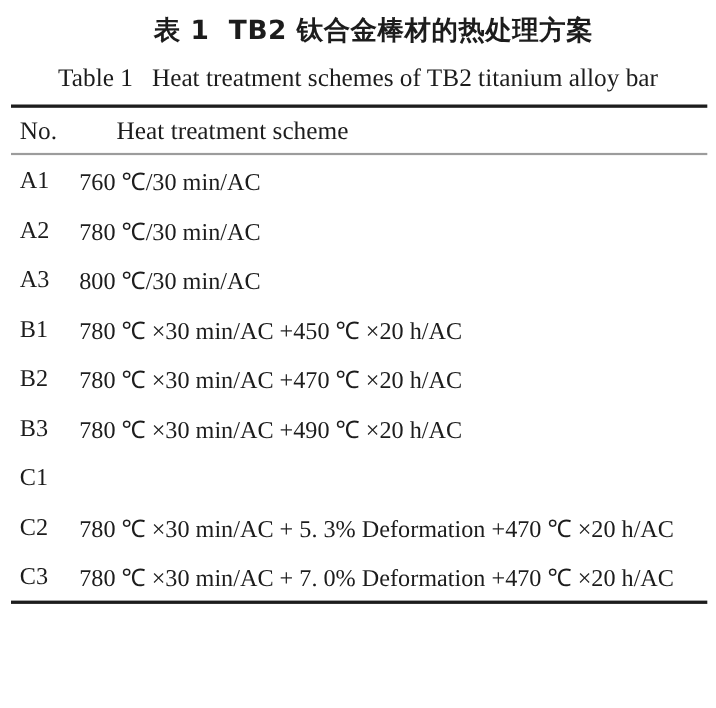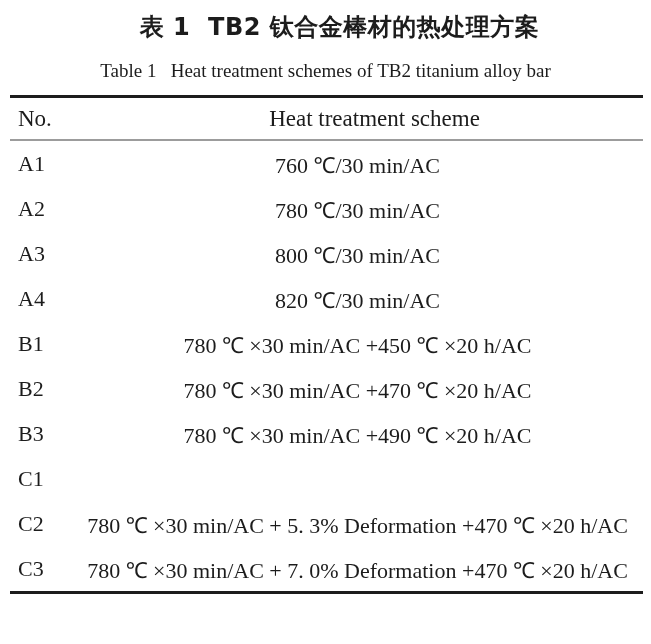--- a/index.html
+++ b/index.html
@@ -24,21 +24,21 @@
     font-weight: 700;
     font-size: 24px;
     line-height: 30px;
     white-space: pre;
     letter-spacing: 0.5px;
     margin-left: 28px;
   }
   .title-en {
     margin-top: 15px;
     text-align: center;
-    font-size: 19px;
+    font-size: 23px;
     line-height: 28px;
     white-space: pre;
   }
   .ht-table {
     margin: 10px 8px 0 10px;
     border-top: 3px solid #1d1d1d;
     border-bottom: 3px solid #1d1d1d;
   }
   .row {
     display: grid;
@@ -54,21 +54,20 @@
   .tbody-row {
     height: 45px;
     font-size: 22px;
     font-family: Liberation Serif, serif;
   }
   .cell-no {
     padding-left: 8px;
     white-space: pre;
   }
   .cell-scheme {
-    text-align: center;
     white-space: pre;
   }
 </style>
 </head>
 <body>
 
 <div class="page">
 
   <div class="title-cn">表 1  TB2 钛合金棒材的热处理方案</div>
 
@@ -88,24 +87,20 @@
       </div>
       <div class="row tbody-row">
         <div class="cell-no">A2</div>
         <div class="cell-scheme">780 ℃/30 min/AC</div>
       </div>
       <div class="row tbody-row">
         <div class="cell-no">A3</div>
         <div class="cell-scheme">800 ℃/30 min/AC</div>
       </div>
       <div class="row tbody-row">
-        <div class="cell-no">A4</div>
-        <div class="cell-scheme">820 ℃/30 min/AC</div>
-      </div>
-      <div class="row tbody-row">
         <div class="cell-no">B1</div>
         <div class="cell-scheme">780 ℃ ×30 min/AC +450 ℃ ×20 h/AC</div>
       </div>
       <div class="row tbody-row">
         <div class="cell-no">B2</div>
         <div class="cell-scheme">780 ℃ ×30 min/AC +470 ℃ ×20 h/AC</div>
       </div>
       <div class="row tbody-row">
         <div class="cell-no">B3</div>
         <div class="cell-scheme">780 ℃ ×30 min/AC +490 ℃ ×20 h/AC</div>

